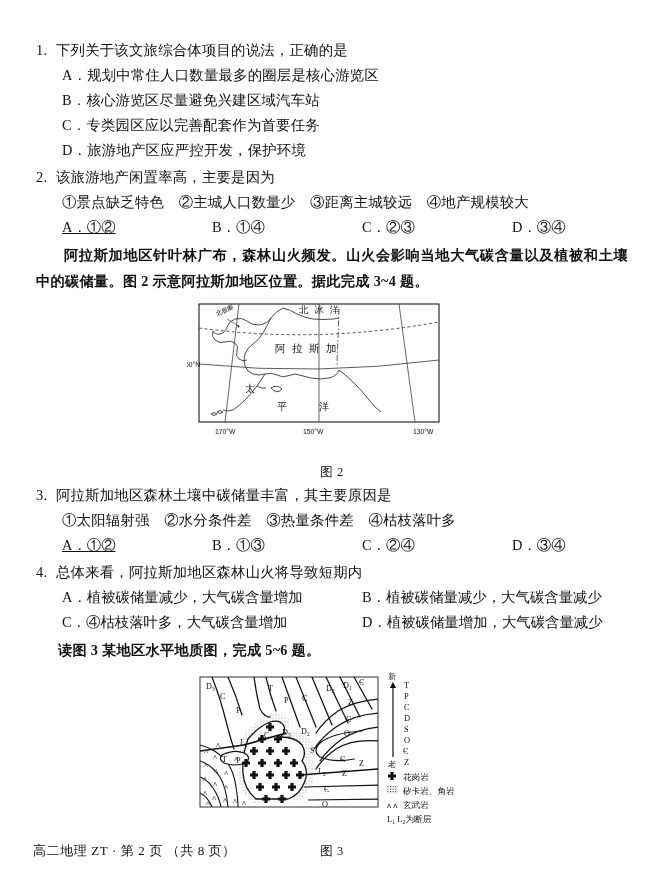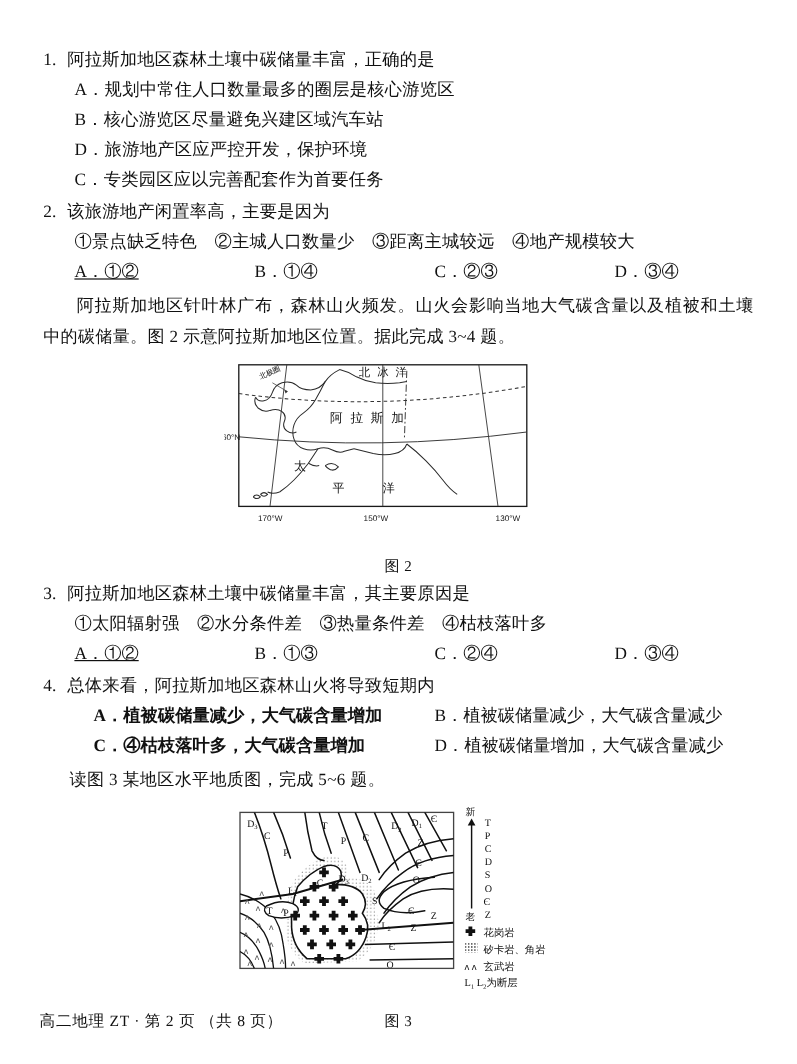--- a/index.html
+++ b/index.html
@@ -66,31 +66,32 @@
   .opt-c3 { left: 326px; }
   .opt-c4 { left: 476px; }
 
   .opts-row2 {
     padding-left: 26px;
     line-height: 25px;
     font-size: 14.4px;
     position: relative;
     height: 25px;
   }
-  .opt-h1 { position: absolute; left: 42px; white-space: nowrap; font-weight: bold; }
+  .opt-h1 { position: absolute; left: 26px; white-space: nowrap; }
   .opt-h2 { position: absolute; left: 326px; white-space: nowrap; }
 
   
   .para {
     font-size: 14.2px;
     line-height: 26px;
     text-indent: 28px;
     text-align: justify;
     letter-spacing: 0.3px;
     font-family: "Liberation Serif", "DejaVu Serif", serif;
+    font-weight: bold;
   }
   .para-small-indent { text-indent: 22px; }
 
   
   .figure {
     margin: 6px 0 2px 0;
     text-align: center;
   }
   .fig-caption {
     font-size: 12.5px;
@@ -112,26 +113,26 @@
   .fig-svg { display: block; margin: 0 auto; }
 </style>
 </head>
 <body>
 
 <div class="page">
   <div class="content">
 
     <div class="q-block">
       <div class="q-stem">
-        <span class="q-num">1.</span><span>阿拉斯加地区森林土壤中碳储量丰富，正确的是</span>
+        <span class="q-num">1.</span><span>下列关于该文旅综合体项目的说法，正确的是</span>
       </div>
       <div class="q-opt-line">A．规划中常住人口数量最多的圈层是核心游览区</div>
       <div class="q-opt-line">B．核心游览区尽量避免兴建区域汽车站</div>
+      <div class="q-opt-line">C．专类园区应以完善配套作为首要任务</div>
       <div class="q-opt-line">D．旅游地产区应严控开发，保护环境</div>
-      <div class="q-opt-line">C．专类园区应以完善配套作为首要任务</div>
     </div>
 
     <div class="q-block">
       <div class="q-stem">
         <span class="q-num">2.</span><span>该旅游地产闲置率高，主要是因为</span>
       </div>
       <div class="q-opt-line">①景点缺乏特色　②主城人口数量少　③距离主城较远　④地产规模较大</div>
       <div class="opts-row">
         <span class="opt-cell opt-c1">A．①②</span>
         <span class="opt-cell opt-c2">B．①④</span>

